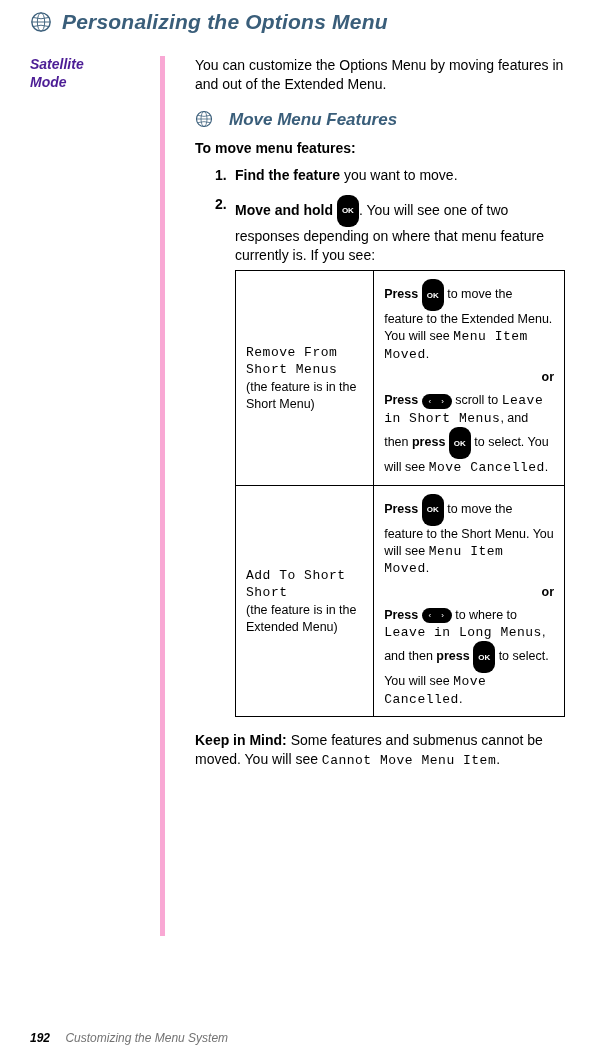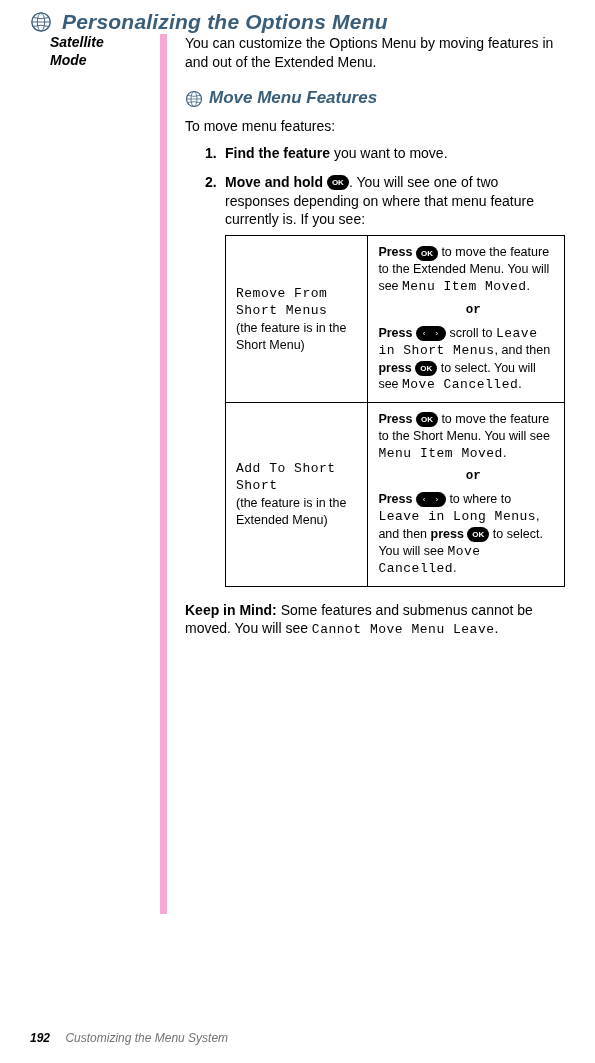--- a/index.html
+++ b/index.html
@@ -1,46 +1,46 @@
 <!DOCTYPE html>
 <html><head>
 <meta charset="utf-8">
 <style>
   * { box-sizing: border-box; margin: 0; padding: 0; }
   html, body { width: 595px; height: 1063px; font-family: Helvetica, Arial, sans-serif; color: #000; }
   body { position: relative; padding: 10px 30px 30px 30px; }
 
-  .page-header { display: flex; align-items: center; gap: 10px; }
+  .page-header { display: flex; align-items: center; gap: 10px; margin-bottom: 22px; }
   .globe-icon { width: 22px; height: 22px; flex: 0 0 auto; }
   .page-title { font-size: 21px; font-weight: bold; font-style: italic; color: #3a5e7a; letter-spacing: 0.2px; }
 
   .two-col { display: flex; }
   .side { width: 130px; flex: 0 0 130px; padding-right: 12px; }
-  .side-label { color: #000000; font-style: italic; font-weight: bold; font-size: 14px; line-height: 1.25; margin-left: 20px; }
-  .main { flex: 1; border-left: 7px solid #f9a8d4; padding-left: 18px; min-height: 880px; }
+  .side-label { color: #4c1d95; font-style: italic; font-weight: bold; font-size: 14px; line-height: 1.25; }
+  .main { flex: 1; border-left: 5px solid #f9a8d4; padding-left: 30px; min-height: 880px; }
 
   .para { font-size: 14px; line-height: 1.35; margin-bottom: 16px; }
-  .sub-header { display: flex; align-items: flex-end; gap: 6px; margin: 4px 0 10px 0; }
+  .sub-header { display: flex; align-items: flex-start; gap: 16px; margin: 4px 0 10px 0; }
   .sub-title { font-size: 17px; font-weight: bold; font-style: italic; color: #3a5e7a; }
 
-  .lead { font-size: 14px; margin-bottom: 10px; }
+  .lead { font-size: 14px; margin-bottom: 10px; font-weight: bold; }
 
   ol.steps { list-style: none; padding-left: 20px; }
   ol.steps li { font-size: 14px; line-height: 1.35; margin-bottom: 10px; position: relative; padding-left: 20px; }
   ol.steps li .num { position: absolute; left: 0; top: 0; font-weight: bold; }
 
-  .ok-badge { display: inline-flex; align-items: center; justify-content: center; background: #000; color: #fff; border-radius: 9px; height: 15px; padding: 0 5px; font-size: 8px; font-weight: bold; vertical-align: middle; line-height: 15px; }
+  .ok-badge { display: inline-flex; align-items: center; justify-content: center; background: #000; color: #fff; border-radius: 9px; height: 32px; padding: 0 5px; font-size: 8px; font-weight: bold; vertical-align: middle; line-height: 15px; }
   .arrow-badge { display: inline-flex; align-items: center; justify-content: center; background: #000; color: #fff; border-radius: 11px; height: 15px; width: 30px; font-size: 8px; vertical-align: middle; line-height: 15px; letter-spacing: 4px; padding-left:3px;}
 
   table.response { border-collapse: collapse; width: 100%; margin: 6px 0 14px 0; }
   table.response td { border: 1.5px solid #000; vertical-align: middle; padding: 8px 10px; font-size: 12.5px; line-height: 1.35; }
   table.response td.left { width: 42%; }
 
   .lcd { font-family: "Courier New", monospace; letter-spacing: 0.5px; font-size: 13px; }
-  .or { text-align: center; margin: 6px 0 6px 14px; font-weight: bold; font-family: Liberation Mono, monospace; }
+  .or { text-align: right; margin: 6px 0 6px 14px; font-weight: bold; }
 
   .footer { position: absolute; bottom: 18px; left: 30px; font-size: 12px; }
   .footer .pnum { font-weight: bold; font-style: italic; margin-right: 12px; }
   .footer .chap { font-style: italic; color: #737373; }
 
   b { font-weight: bold; }
 </style>
 </head>
 <body>
 
@@ -112,21 +112,21 @@
               <div class="or">or</div>
               <b>Press </b><span class="arrow-badge">‹  ›</span><span> to where to </span><span class="lcd">Leave in Long Menus</span><span>, and then </span><b>press</b><span> </span><span class="ok-badge">OK</span><span> to select. You will see </span><span class="lcd">Move Cancelled</span>.
             </td>
           </tr>
         </tbody>
           </table>
       </li>
     </ol>
 
     <p class="para">
-      <b>Keep in Mind:</b><span> Some features and submenus cannot be moved. You will see </span><span class="lcd">Cannot Move Menu Leave</span>.
+      <b>Keep in Mind:</b><span> Some features and submenus cannot be moved. You will see </span><span class="lcd">Cannot Move Menu Item</span>.
     </p>
 
   </div>
 </div>
 
 <div class="footer">
   <span class="pnum">192</span>
   <span class="chap">Customizing the Menu System</span>
 </div>
 

